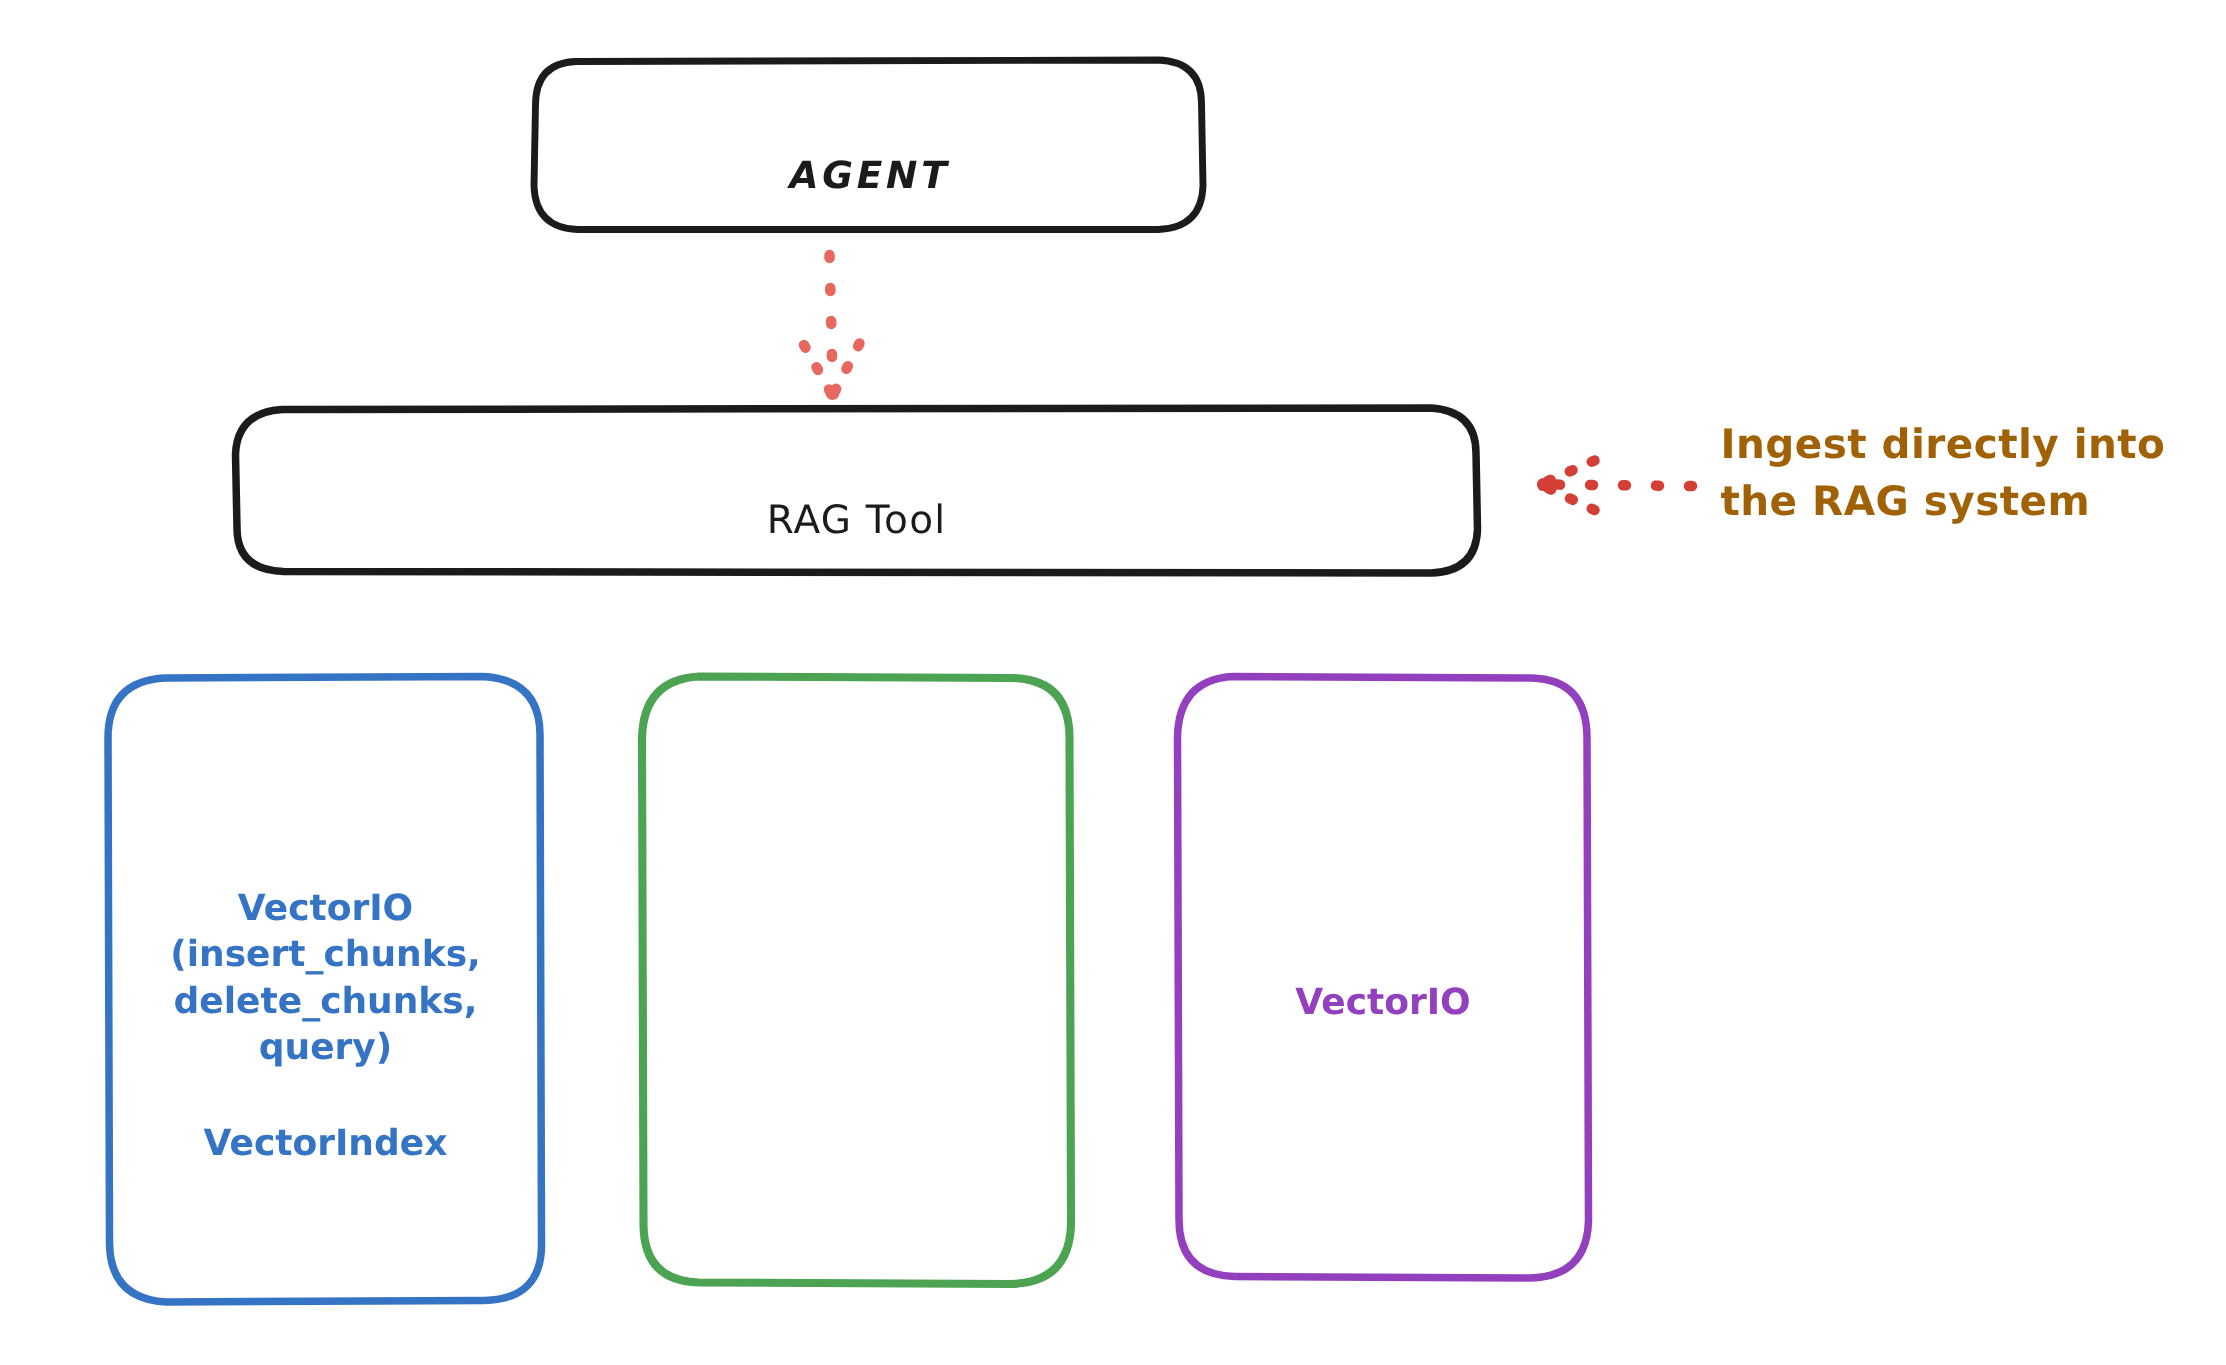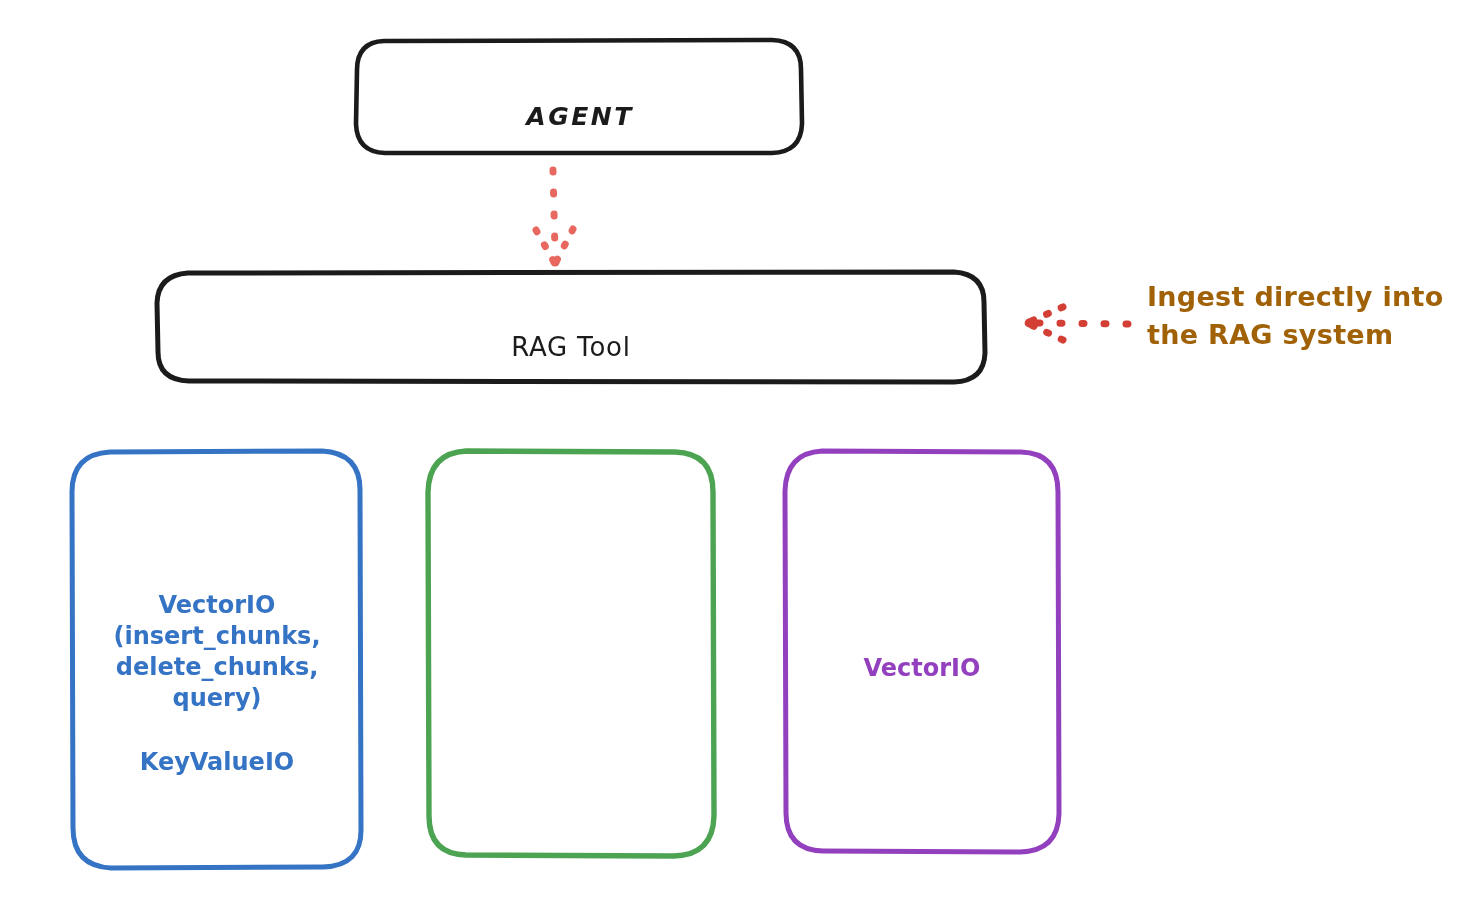--- a/index.html
+++ b/index.html
@@ -156,21 +156,21 @@
 
 <div class="node" id="ragtool-node">
   <div class="node-label">RAG Tool</div>
 </div>
 
 <div class="node" id="vectorio-node">
   <div class="provider-label">VectorIO
 (insert_chunks,
 delete_chunks,
 query)</div>
-  <div class="provider-index">KeyValueIO</div>
+  <div class="provider-index">VectorIndex</div>
 </div>
 
 <div class="node" id="keyvalueio-node">
 </div>
 
 <div class="node" id="relationalio-node">
   <div class="provider-index">VectorIO</div>
 </div>
 
 <div id="ingest-annotation">Ingest directly into

